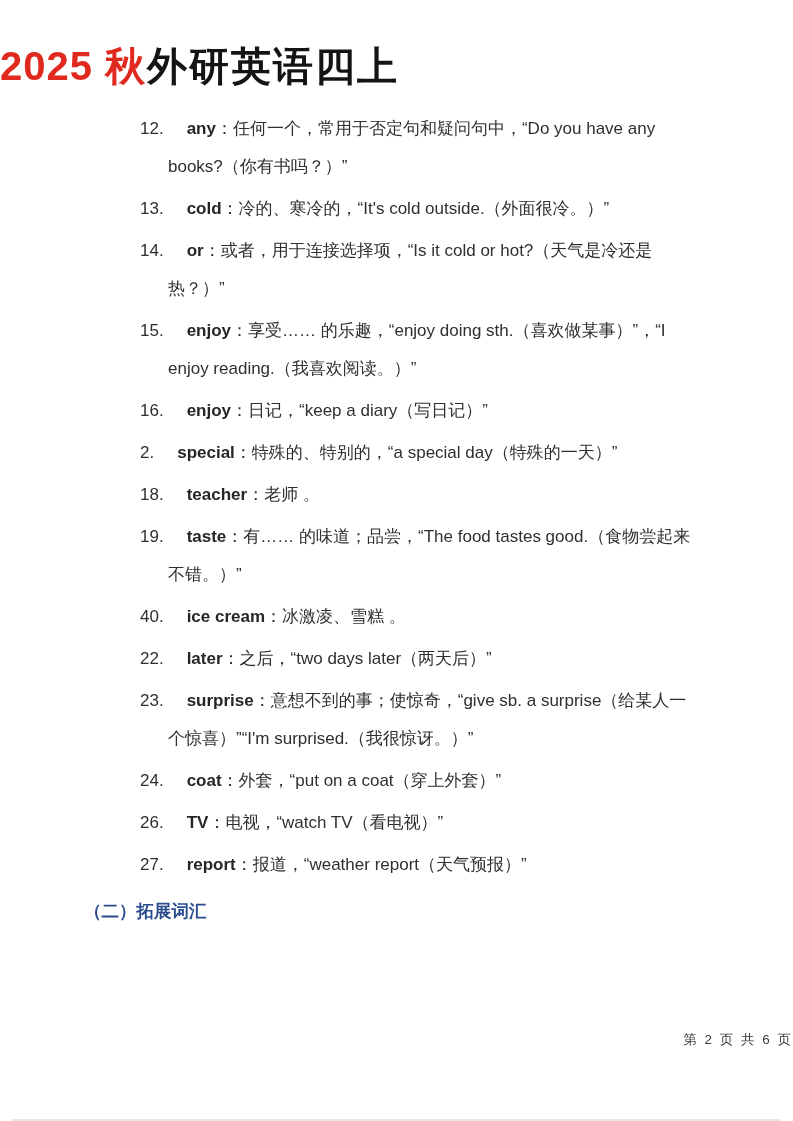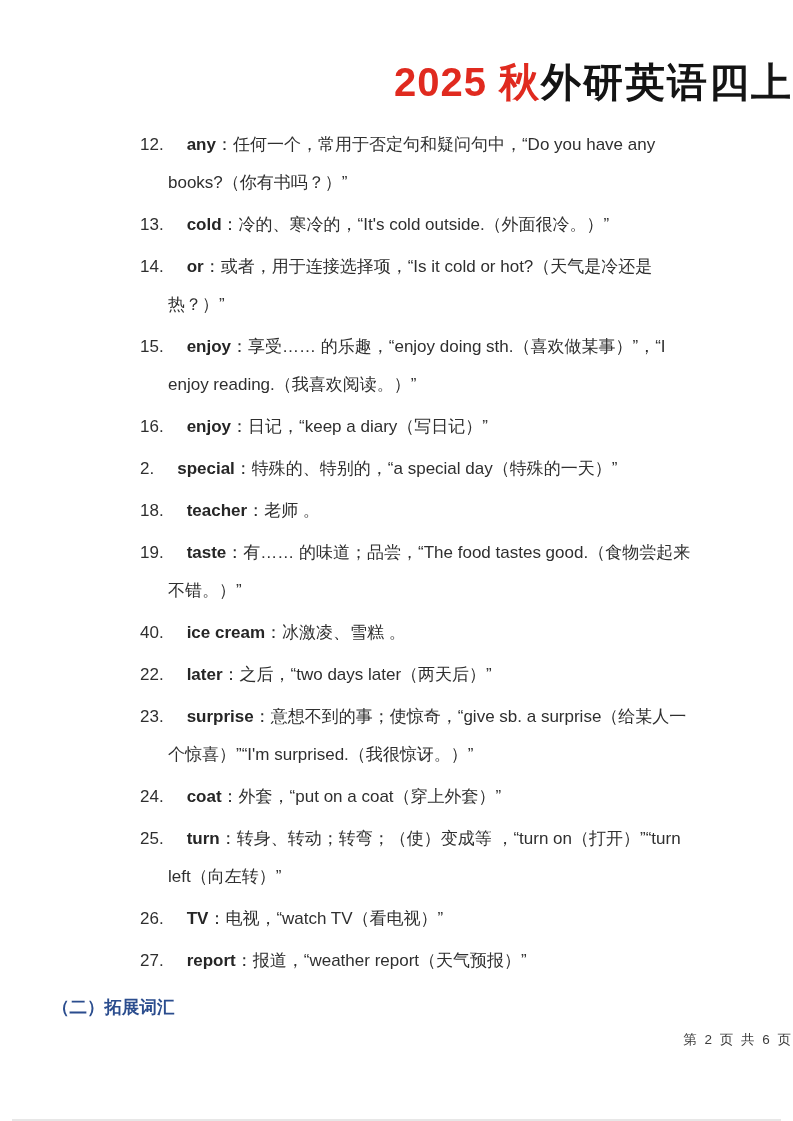--- a/index.html
+++ b/index.html
@@ -7,22 +7,22 @@
     position: relative;
     width: 793px;
     height: 1121px;
     background: #ffffff;
     overflow: hidden;
     color: #2f2f2f;
     font-family: "Liberation Sans", sans-serif;
   }
   .title {
     margin: 0;
-    padding-top: 58px;
-    text-align: right;
+    padding-top: 42px;
+    text-align: left;
     font-size: 40px;
     line-height: 48px;
     font-weight: 700;
     color: #141414;
     font-family: "DejaVu Serif", "Liberation Serif", serif;
     letter-spacing: 2px;
   }
   .t-year {
     font-family: "Liberation Sans", sans-serif;
     margin-right: 12px;
@@ -37,21 +37,21 @@
     font-size: 17px;
     line-height: 38px;
     text-indent: -28px;
     padding-left: 28px;
     color: #2f2f2f;
   }
   .num { margin-right: 6px; }
   .term { font-weight: 700; color: #262626; margin-left: 17px; }
   .desc { color: #2f2f2f; }
   .section-heading {
-    margin: 8px 0 0 52px;
+    margin: 8px 0 0 84px;
     font-size: 17.5px;
     line-height: 38px;
     font-weight: 700;
     color: #2b4d8e;
   }
   .footer {
     position: absolute;
     left: 12px;
     right: 0;
     top: 1031px;
@@ -82,21 +82,20 @@
       <p class="vocab-item"><span class="num">14.</span><b class="term">or</b><span class="desc">：或者，用于连接选择项，“Is it cold or hot?（天气是冷还是热？）”</span></p>
       <p class="vocab-item"><span class="num">15.</span><b class="term">enjoy</b><span class="desc">：享受…… 的乐趣，“enjoy doing sth.（喜欢做某事）”，“I enjoy reading.（我喜欢阅读。）”</span></p>
       <p class="vocab-item"><span class="num">16.</span><b class="term">enjoy</b><span class="desc">：日记，“keep a diary（写日记）”</span></p>
       <p class="vocab-item"><span class="num">2.</span><b class="term">special</b><span class="desc">：特殊的、特别的，“a special day（特殊的一天）”</span></p>
       <p class="vocab-item"><span class="num">18.</span><b class="term">teacher</b><span class="desc">：老师 。</span></p>
       <p class="vocab-item"><span class="num">19.</span><b class="term">taste</b><span class="desc">：有…… 的味道；品尝，“The food tastes good.（食物尝起来不错。）”</span></p>
       <p class="vocab-item"><span class="num">40.</span><b class="term">ice cream</b><span class="desc">：冰激凌、雪糕 。</span></p>
       <p class="vocab-item"><span class="num">22.</span><b class="term">later</b><span class="desc">：之后，“two days later（两天后）”</span></p>
       <p class="vocab-item"><span class="num">23.</span><b class="term">surprise</b><span class="desc">：意想不到的事；使惊奇，“give sb. a surprise（给某人一个惊喜）”“I'm surprised.（我很惊讶。）”</span></p>
       <p class="vocab-item"><span class="num">24.</span><b class="term">coat</b><span class="desc">：外套，“put on a coat（穿上外套）”</span></p>
-      <p class="vocab-item"><span class="num">25.</span><b class="term">turn</b><span class="desc">：转身、转动；转弯；（使）变成等 ，“turn on（打开）”“turn left（向左转）”</span></p>
       <p class="vocab-item"><span class="num">26.</span><b class="term">TV</b><span class="desc">：电视，“watch TV（看电视）”</span></p>
       <p class="vocab-item"><span class="num">27.</span><b class="term">report</b><span class="desc">：报道，“weather report（天气预报）”</span></p>
     </div>
 
   <div class="section-heading">（二）拓展词汇</div>
 
   <div class="footer">第 2 页 共 6 页</div>
 
   <div class="page-edge"></div>
 

